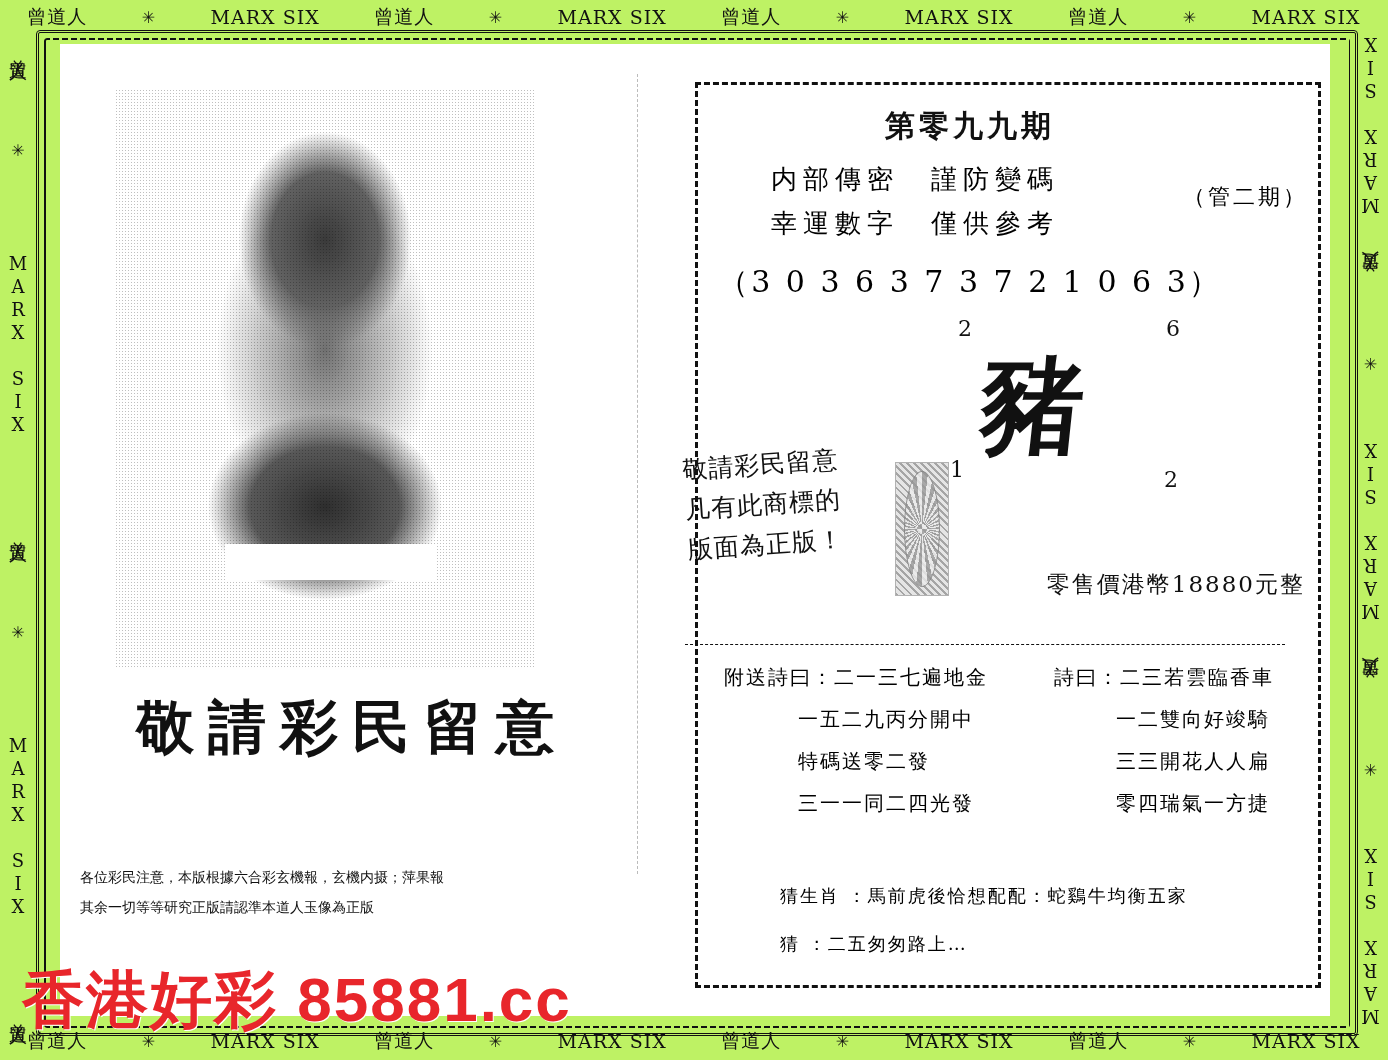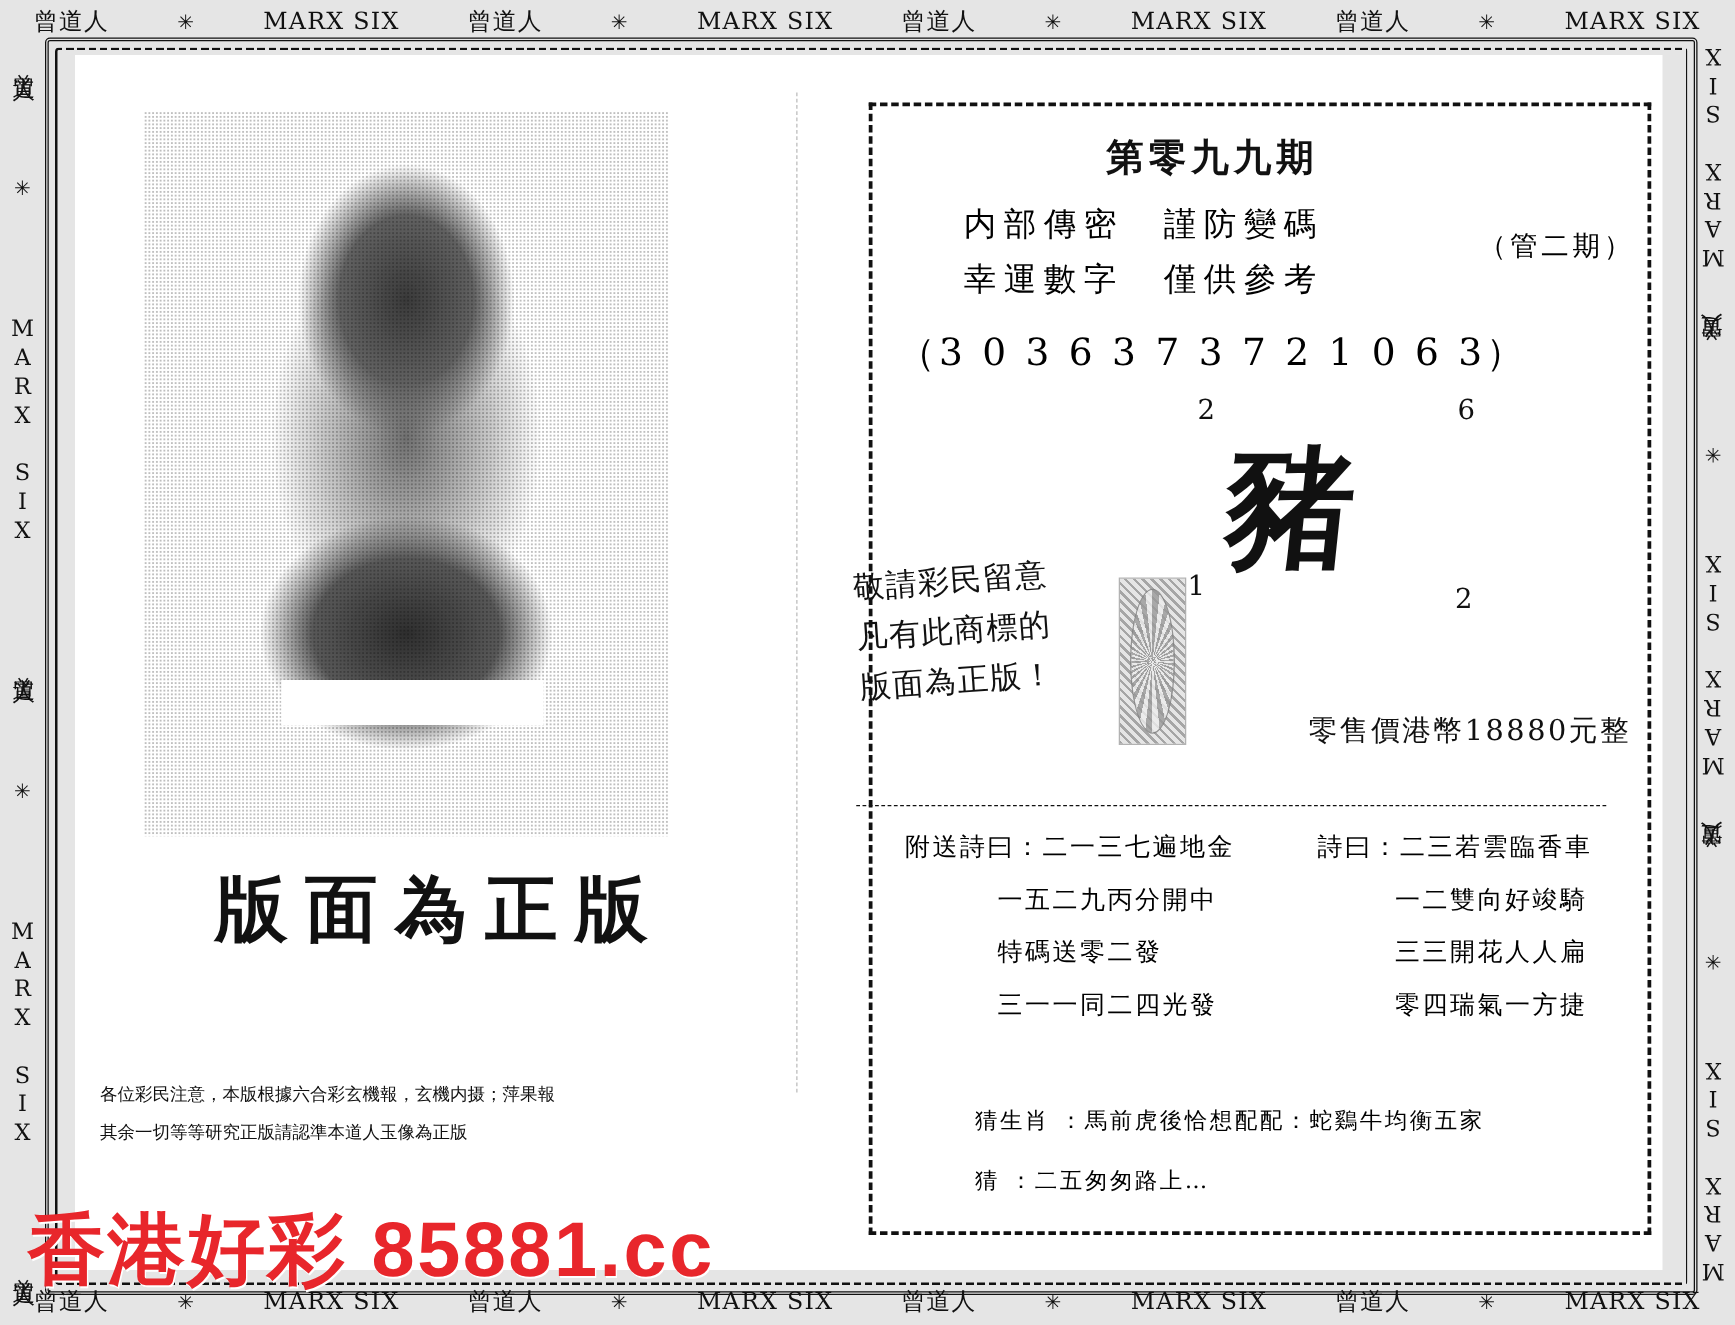--- a/index.html
+++ b/index.html
@@ -1,20 +1,20 @@
 <!DOCTYPE html>
 <html><head>
 <meta charset="utf-8">
 <style>
   html,body{margin:0;padding:0;}
   body{
     width:1388px;height:1060px;overflow:hidden;background:#fdfdfb;
     font-family:"DejaVu Serif",serif;position:relative;
   }
-  #page{position:absolute;inset:0;background:#e5e5e5;}
+  #page{position:absolute;inset:0;background:#bef264;}
 
   
   .border-band{position:absolute;color:#111;font-family:"DejaVu Serif",serif;
     letter-spacing:1px;white-space:nowrap;overflow:hidden;user-select:none;}
   .band-top{top:2px;left:0;width:1388px;height:30px;font-size:19px;
     display:flex;align-items:center;justify-content:space-around;}
   .band-bottom{bottom:4px;left:0;width:1388px;height:30px;font-size:19px;
     display:flex;align-items:center;justify-content:space-around;}
   .band-left{top:0;left:2px;width:32px;height:1060px;
     display:flex;flex-direction:column;align-items:center;justify-content:space-around;font-size:18px;}
@@ -43,21 +43,21 @@
        radial-gradient(ellipse 150px 120px at 50% 72%, #2f2f2f 0%, #555 50%, rgba(255,255,255,0) 78%),
        radial-gradient(ellipse 135px 200px at 50% 45%, #6a6a6a 0%, rgba(255,255,255,0) 80%);
      filter:contrast(1.2) grayscale(1);
      opacity:.93;}
   .portrait-noise{position:absolute;inset:0;
      background-image:radial-gradient(#000 0.6px, transparent 0.7px);
      background-size:3px 3px;opacity:.25;mix-blend-mode:multiply;}
   .portrait-redact{position:absolute;left:110px;top:455px;width:210px;height:36px;background:#fff;}
   .title-cn{position:absolute;left:42px;top:645px;width:500px;text-align:center;
      font-family:"DejaVu Serif",serif;font-weight:bold;font-size:58px;letter-spacing:14px;color:#111;}
-  .left-note{position:absolute;left:20px;top:818px;width:560px;font-size:14px;color:#111;line-height:30px;font-family:Liberation Mono, monospace;}
+  .left-note{position:absolute;left:20px;top:818px;width:560px;font-size:14px;color:#111;line-height:30px;}
   .left-note div{white-space:nowrap;}
 
   
   .faint-divider{position:absolute;left:577px;top:30px;width:0;height:800px;border-left:1px dashed #bbb;}
 
   
   .right-col{position:absolute;left:600px;top:0;width:670px;height:972px;}
   .dashed-box{position:absolute;left:35px;top:38px;width:620px;height:900px;
      border:3px dashed #111;}
   .issue{position:absolute;left:0;top:62px;width:620px;text-align:center;
@@ -162,21 +162,21 @@
   <div class="wavy-frame"></div>
 
   <div class="sheet">
 
     <div class="left-col">
       <div class="portrait-wrap">
         <div class="portrait"></div>
         <div class="portrait-noise"></div>
         <div class="portrait-redact"></div>
       </div>
-      <div class="title-cn">版面為正版</div>
+      <div class="title-cn">敬請彩民留意</div>
       <div class="left-note">
         <div>各位彩民注意，本版根據六合彩玄機報，玄機内摄；萍果報</div>
         <div>其余一切等等研究正版請認準本道人玉像為正版</div>
       </div>
     </div>
 
     <div class="faint-divider"></div>
 
     <div class="right-col">
       <div class="dashed-box"></div>

